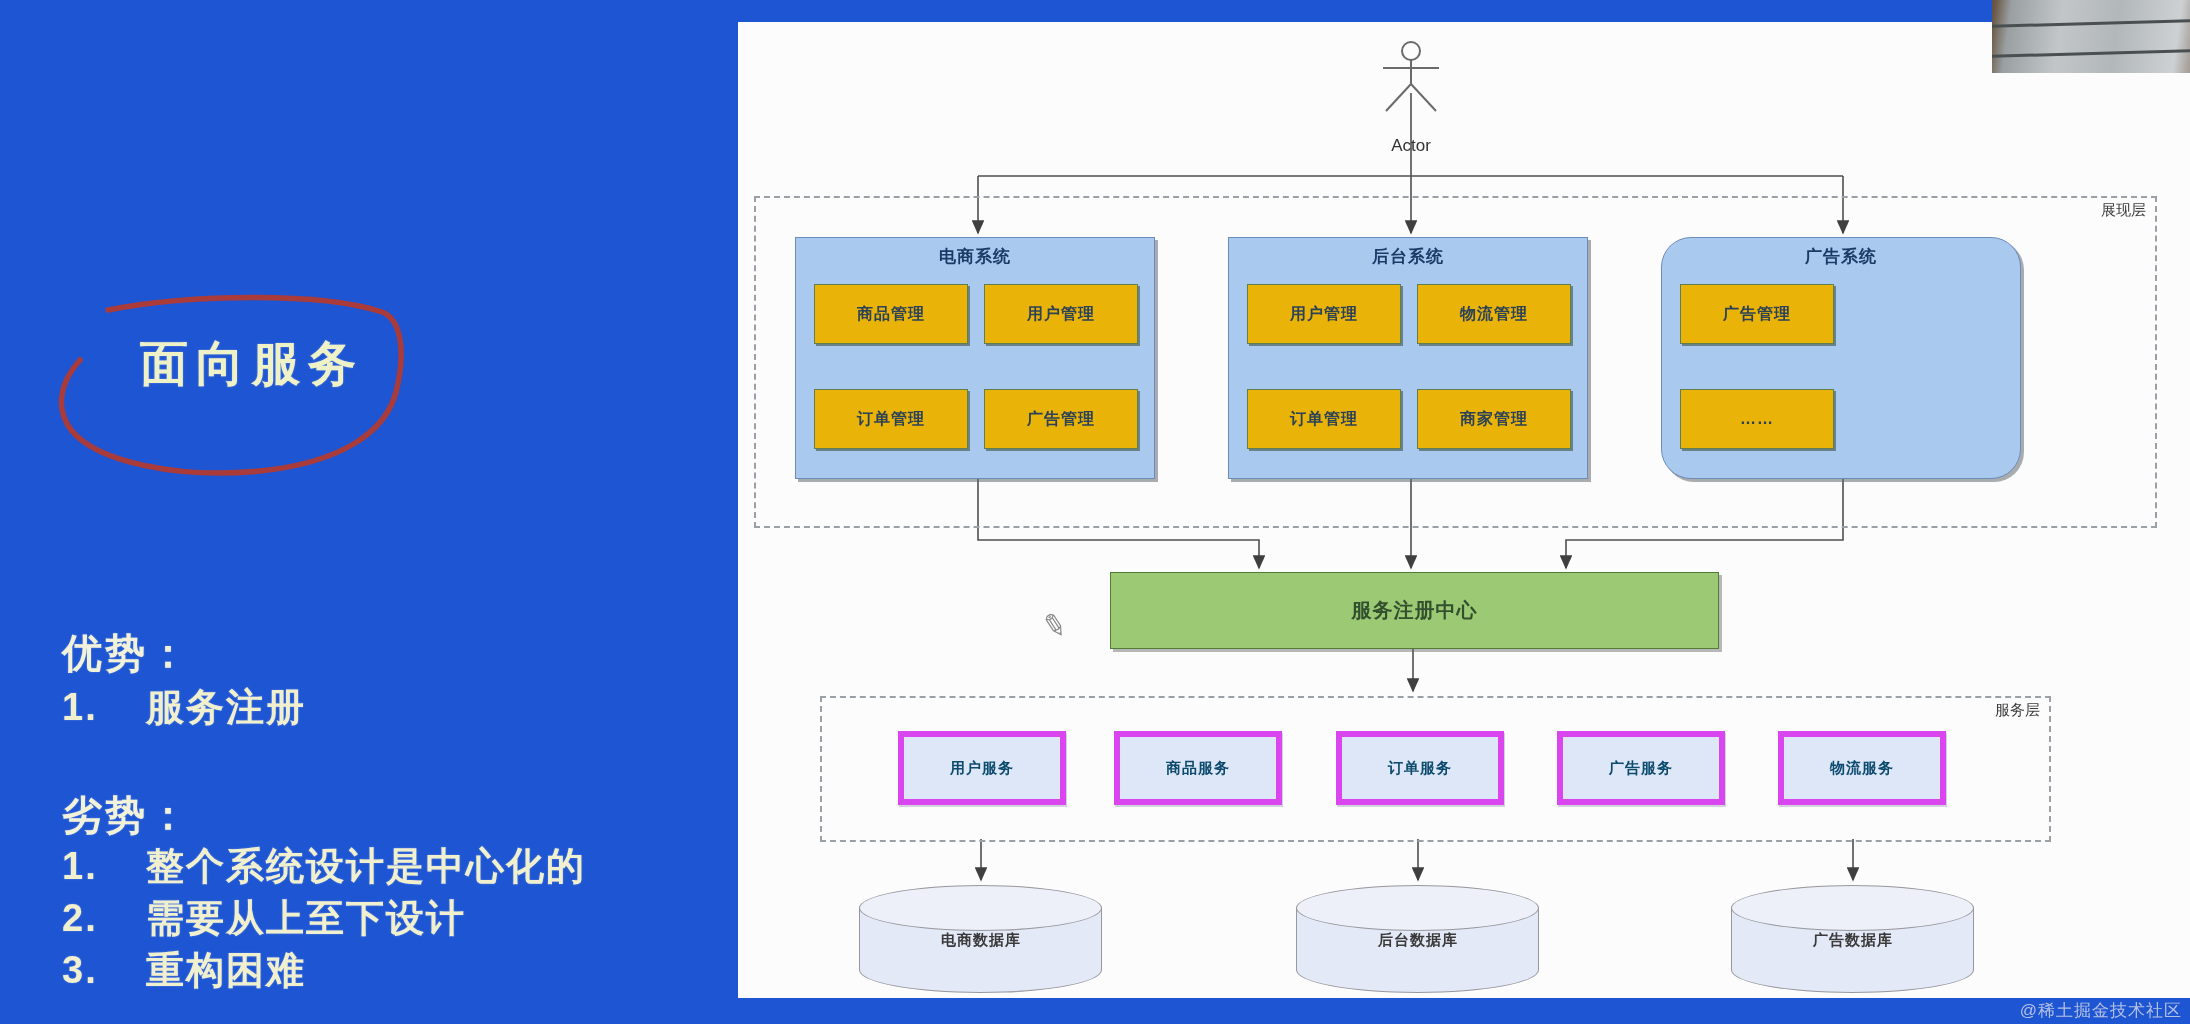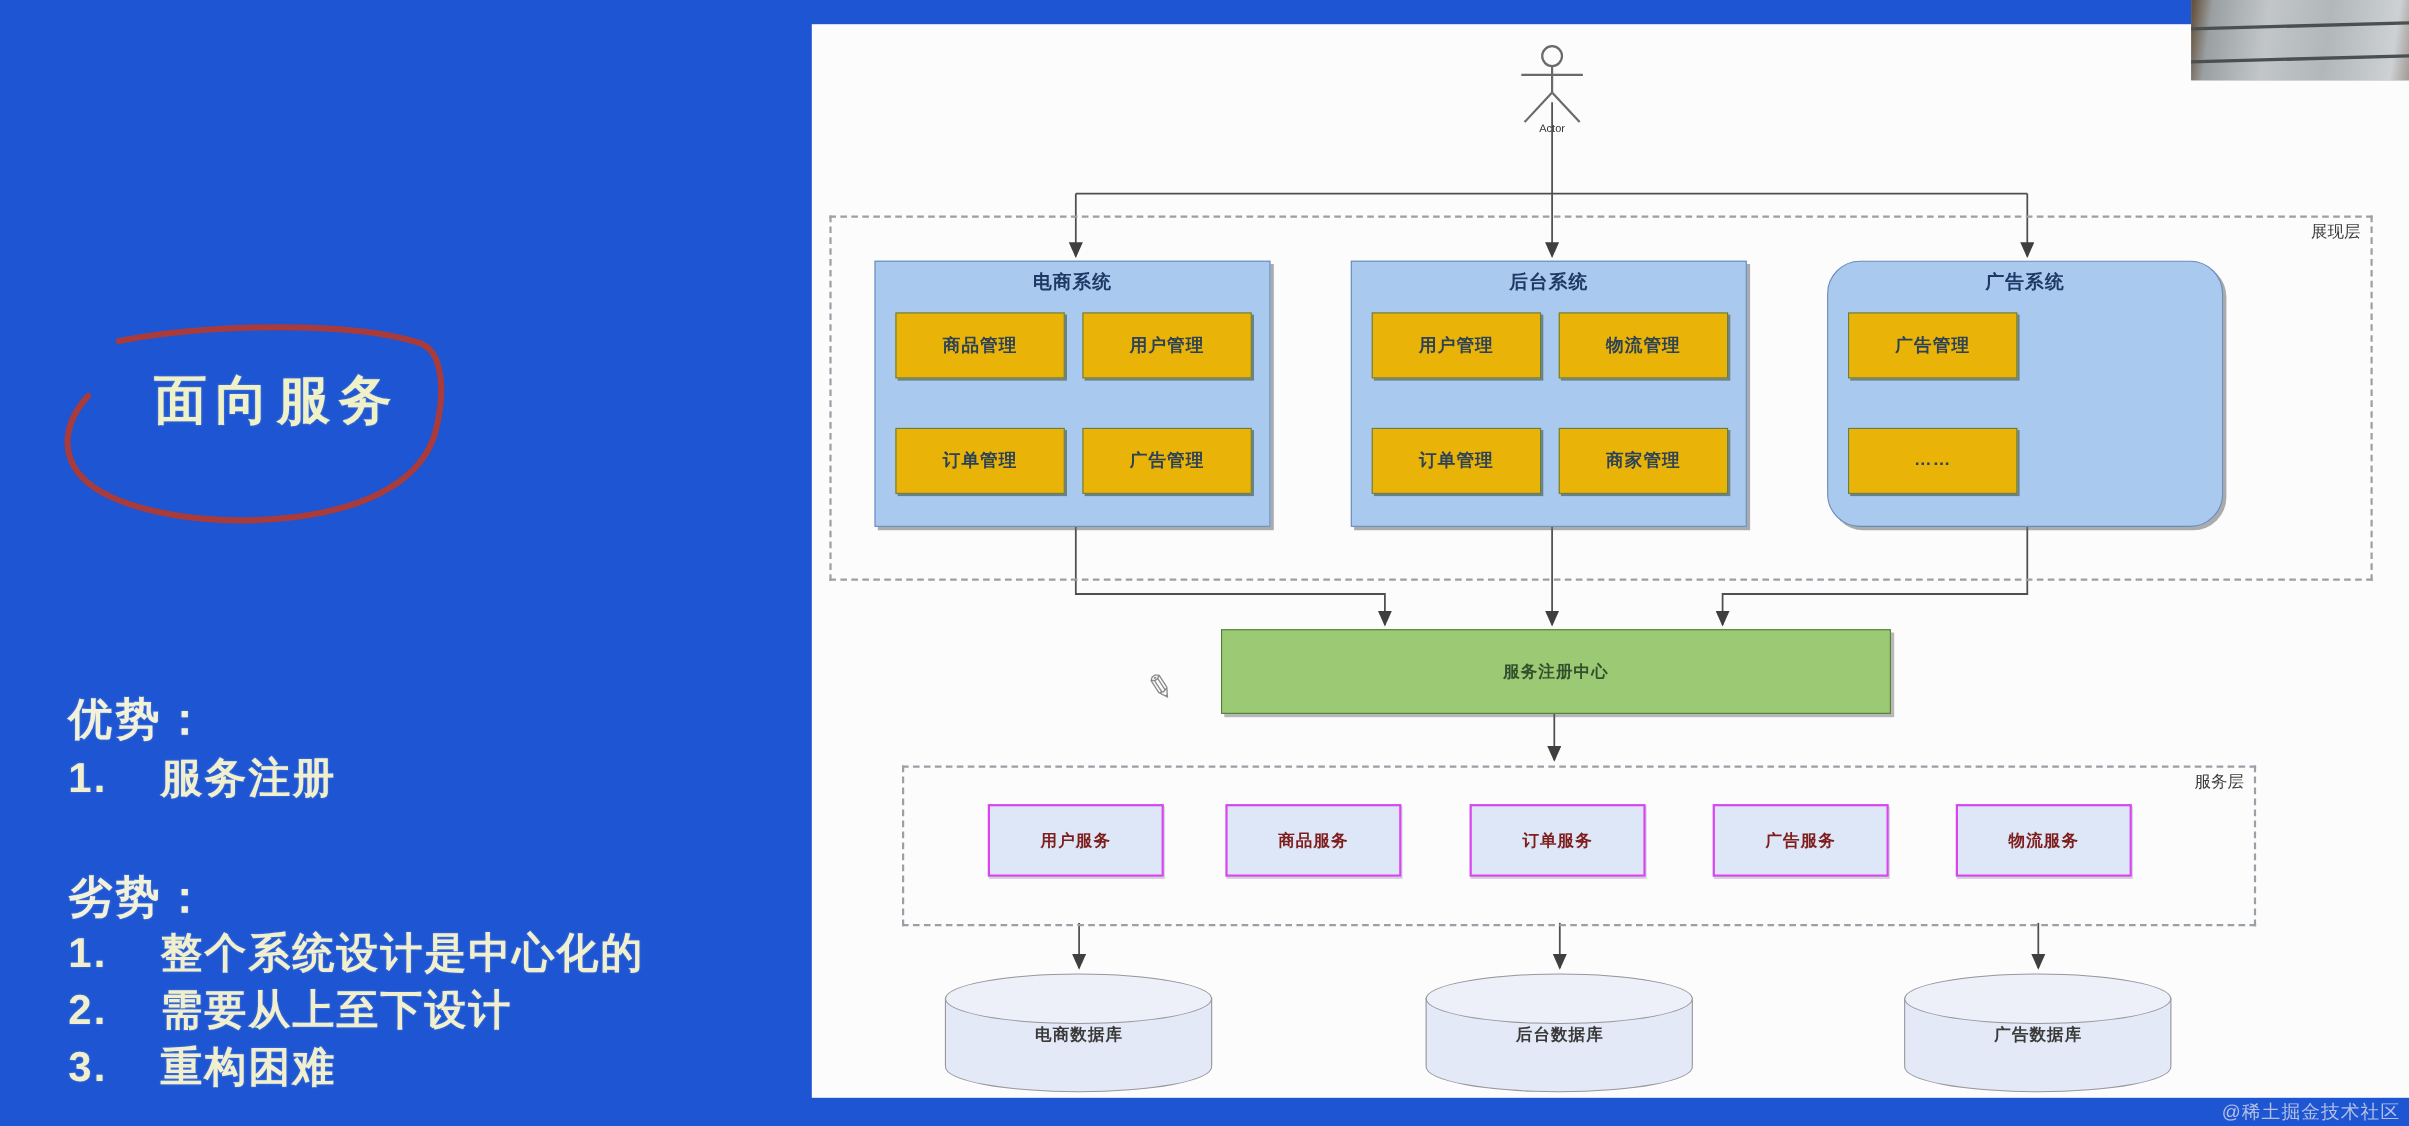--- a/index.html
+++ b/index.html
@@ -47,47 +47,47 @@
     display:flex;align-items:center;justify-content:center;
     font-size:16px;font-weight:bold;color:#2c4257;letter-spacing:1px;
   }
   .m-r1{top:46px;} .m-r2{top:151px;} .m-c1{left:18px;} .m-c2{left:188px;}
 
   
   .registry{
     left:1110px;top:572px;width:607px;height:75px;background:#9cca74;
     border:1px solid #4f7d38;box-shadow:3px 3px 0 rgba(100,100,100,.45);
     display:flex;align-items:center;justify-content:center;
-    font-size:15px;font-weight:bold;color:#33502e;letter-spacing:1px;
+    font-size:20px;font-weight:bold;color:#33502e;letter-spacing:1px;
   }
   .pencil{
     left:1042px;top:608px;font-size:30px;color:#8a8a8a;
     transform:rotate(12deg);
   }
 
   
   .svc{
-    top:731px;width:156px;height:62px;background:#dde7f7;border:2px solid #d946ef;
+    top:731px;width:156px;height:62px;background:#dde7f7;border:6px solid #d946ef;
     box-shadow:1px 2px 0 rgba(130,135,145,.35);
     display:flex;align-items:center;justify-content:center;
-    font-size:15px;font-weight:bold;color:#7f1d1d;letter-spacing:1px;
+    font-size:15px;font-weight:bold;color:#0c4a6e;letter-spacing:1px;
   }
 
   
   .cyl{width:244px;height:106px;top:885px;}
   .cyl .bot{position:absolute;left:0;top:62px;width:241px;height:44px;border-radius:50%;
     background:#e4e9f7;border:1.5px solid #97979c;}
   .cyl .body{position:absolute;left:0;top:22px;width:241px;height:62px;
     background:#e4e9f7;border-left:1.5px solid #97979c;border-right:1.5px solid #97979c;}
   .cyl .top{position:absolute;left:0;top:0;width:241px;height:44px;border-radius:50%;
     background:#edf0f9;border:1.5px solid #97979c;}
   .cyl .dblabel{position:absolute;left:0;top:46px;width:100%;text-align:center;
     font-size:15px;font-weight:bold;color:#3a3a3a;letter-spacing:1px;}
 
-  .actor-label{left:1378px;top:112px;width:66px;text-align:center;font-size:10px;color:#333;}
+  .actor-label{left:1378px;top:136px;width:66px;text-align:center;font-size:17px;color:#333;}
 
   
   .webcam{left:1992px;top:0;width:198px;height:73px;overflow:hidden;background:#8d9496;}
   .webcam .inner{position:absolute;left:-6px;top:-8px;width:112%;height:120%;
     transform:rotate(-2deg);
     background:linear-gradient(100deg,#4e4136 0%,#6a5846 5%,#9aa0a2 12%,#c2c6c9 34%,
       #b2b7ba 58%,#cdd1d4 84%,#8a7a6e 96%,#a98e76 100%);}
   .webcam .line{position:absolute;height:3px;background:#4a4f52;width:106%;left:-3%;
     transform:rotate(-1.6deg);}
 

